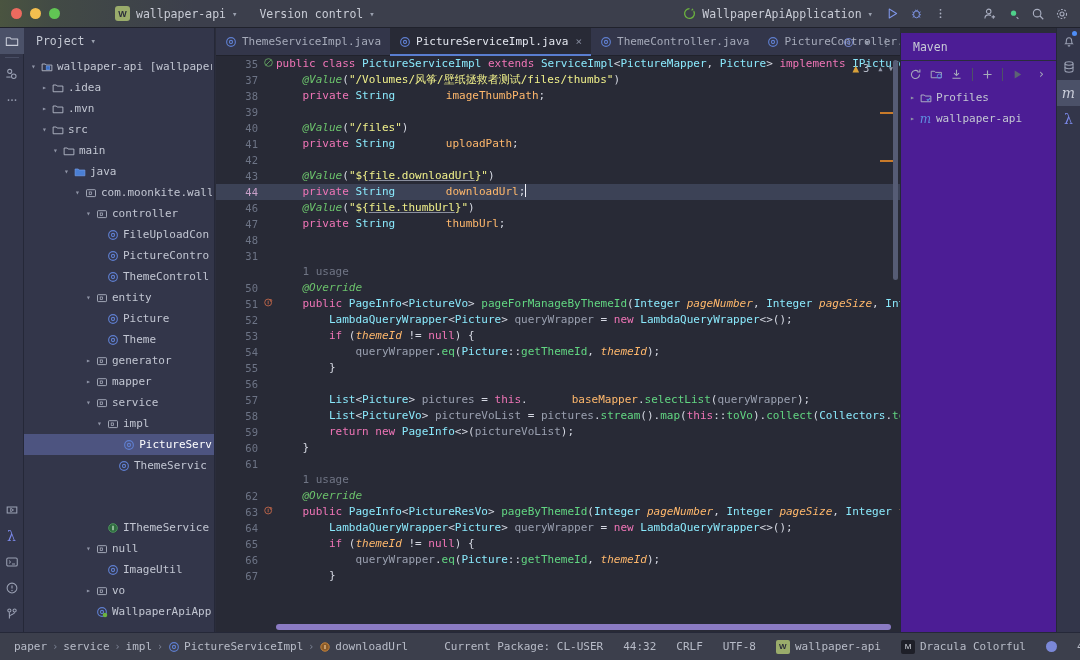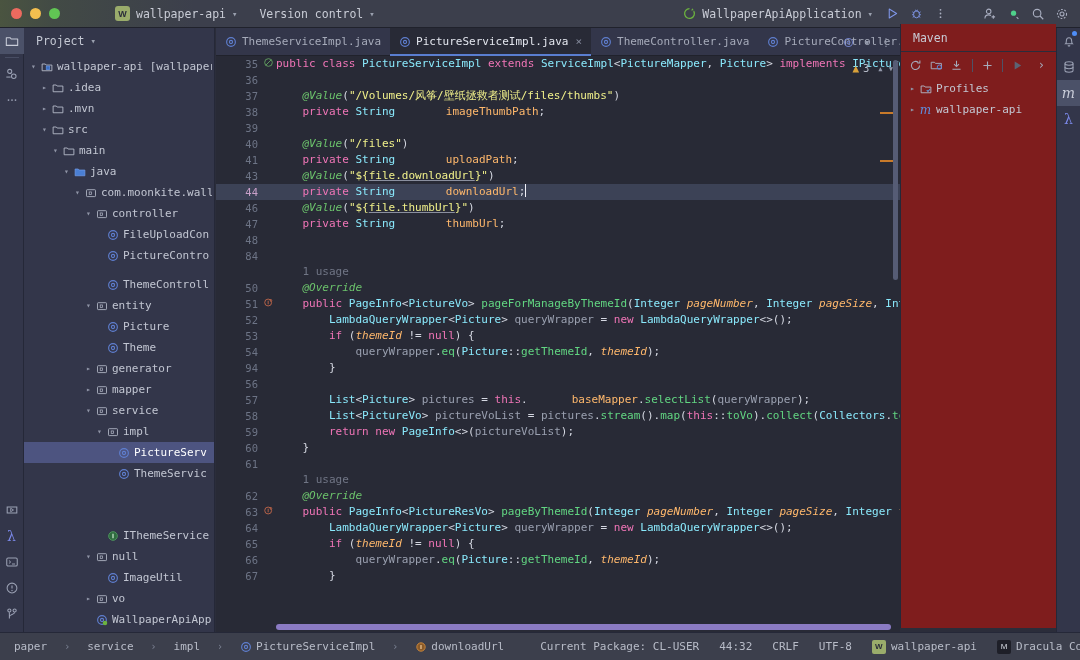--- a/index.html
+++ b/index.html
@@ -166,22 +166,22 @@
   .hscroll {
     position: absolute; left: 60px; bottom: 2px; width: 615px; height: 6px;
     background: #8b7bc4; border-radius: 3px;
   }
   .errmark {
     position: absolute; right: 2px; width: 18px; height: 2px; background: #c87a2a;
   }
 
   
   .maven {
-    position: absolute; top: 24px; right: 24px; width: 156px; height: 604px;
-    background: #7f1d1d; border-left: 1px solid #252838;
+    position: absolute; top: 33px; right: 24px; width: 156px; height: 604px;
+    background: #4c1d95; border-left: 1px solid #252838;
   }
   .mv-title {
     height: 28px; display: flex; align-items: center; padding-left: 12px;
     color: #c9ccd6; font-size: 11.5px; border-bottom: 1px solid #2a2d3c;
   }
   .mv-toolbar {
     height: 26px; display: flex; align-items: center;
     padding: 0 6px; gap: 3px; color: #a6abbb;
   }
   .mv-btn { width: 18px; text-align: center; font-size: 12px; }
@@ -191,21 +191,21 @@
     height: 21px; display: flex; align-items: center;
     font-size: 11px; color: #c3c7d2; padding-left: 6px; white-space: nowrap;
   }
 
   
   .statusbar {
     position: absolute; bottom: 0; left: 0; width: 1080px; height: 28px;
     background: #3c3f4c; display: flex; align-items: center;
     font-size: 11px; color: #b8bcc8; border-top: 1px solid #252838;
   }
-  .crumb { display: flex; align-items: center; gap: 17px; padding-left: 14px; }
+  .crumb { display: flex; align-items: center; gap: 5px; padding-left: 14px; }
   .crumb-sep { color: #7d8394; font-size: 10px; }
   .sb-seg { padding: 0 10px; white-space: nowrap; display: flex; align-items: center; gap: 5px; }
   .circ-blue { width: 11px; height: 11px; border-radius: 50%; background: #7b88d8; }
   .mini-badge {
     width: 14px; height: 14px; border-radius: 2px; background: #9aac6b;
     color: #2b2d3a; font-size: 8px; font-weight: bold;
     display: flex; align-items: center; justify-content: center;
     font-family: "Liberation Sans", sans-serif;
   }
   .mini-dark {
@@ -464,21 +464,21 @@
         <span class="ticon">
           <span style="display: flex;">
             <svg width="12" height="12" viewBox="0 0 16 16">
               <circle cx="8" cy="8" r="5.8" fill="none" stroke="#5f7fd0" stroke-width="1.5"></circle>
               <circle cx="8" cy="8" r="2.1" fill="none" stroke="#5f7fd0" stroke-width="1.5"></circle>
             </svg>
           </span>
         </span>
         <span class="tlabel">PictureContro</span>
       </div>
-      <div class="trow" style="padding-left: 70px; margin-top: 8px;">
+      <div class="trow" style="padding-left: 70px;">
         <span class="tarrow"></span>
         <span class="ticon">
           <span style="display: flex;">
             <svg width="12" height="12" viewBox="0 0 16 16">
               <circle cx="8" cy="8" r="5.8" fill="none" stroke="#5f7fd0" stroke-width="1.5"></circle>
               <circle cx="8" cy="8" r="2.1" fill="none" stroke="#5f7fd0" stroke-width="1.5"></circle>
             </svg>
           </span>
         </span>
         <span class="tlabel">ThemeControll</span>
@@ -560,21 +560,21 @@
         <span class="ticon">
           <span style="display: flex;">
             <svg width="12" height="12" viewBox="0 0 16 16">
               <rect x="2" y="3.6" width="12" height="9.2" rx="1" fill="none" stroke="#aeb3c2" stroke-width="1.2"></rect>
               <rect x="5.6" y="6.6" width="3.2" height="3.2" fill="none" stroke="#aeb3c2" stroke-width="1"></rect>
             </svg>
           </span>
         </span>
         <span class="tlabel">impl</span>
       </div>
-      <div class="trow sel" style="padding-left: 81px;">
+      <div class="trow sel" style="padding-left: 81px; justify-content: flex-end;">
         <span class="tarrow"></span>
         <span class="ticon">
           <span style="display: flex;">
             <svg width="12" height="12" viewBox="0 0 16 16">
               <circle cx="8" cy="8" r="5.8" fill="none" stroke="#5f7fd0" stroke-width="1.5"></circle>
               <circle cx="8" cy="8" r="2.1" fill="none" stroke="#5f7fd0" stroke-width="1.5"></circle>
             </svg>
           </span>
         </span>
         <span class="tlabel">PictureServ</span>
@@ -712,43 +712,43 @@
     <span style="color:#9399ab;margin-left:4px">▴</span>
     <span style="color:#9399ab">▾</span>
   </div>
 
   <div class="code-wrap">
     <div class="code-scroll" id="code">
         <div class="cline"><div class="gutter">35<span class="gicon" style="display: flex;"><svg width="11" height="11" viewBox="0 0 16 16">
                 <circle cx="8" cy="8" r="5.6" fill="none" stroke="#5f9a5f" stroke-width="1.4"></circle>
                 <path d="M4 12L12 4" stroke="#5f9a5f" stroke-width="1.4"></path>
               </svg></span></div><div class="ctext"><span class="kw">public </span><span class="kw">class </span><span class="typ">PictureServiceImpl</span><span class="pun"> </span><span class="kw">extends </span><span class="typ">ServiceImpl</span><span class="pun">&lt;</span><span class="typ">PictureMapper</span><span class="pun">, </span><span class="typ">Picture</span><span class="pun">&gt; </span><span class="kw">implements </span><span class="typ">IPictureSe</span></div></div>
-        <div class="cline"><div class="gutter">36</div><div class="ctext"></div></div>
         <div class="cline"><div class="gutter">37</div><div class="ctext">    <span class="ann">@Value</span><span class="pun">(</span><span class="str">"/Volumes/风筝/壁纸拯救者测试/files/thumbs"</span><span class="pun">)</span></div></div>
         <div class="cline"><div class="gutter">38</div><div class="ctext">    <span class="kw">private </span><span class="typ">String </span><span class="fld">imageThumbPath</span><span class="pun">;</span></div></div>
         <div class="cline"><div class="gutter">39</div><div class="ctext"></div></div>
         <div class="cline"><div class="gutter">40</div><div class="ctext">    <span class="ann">@Value</span><span class="pun">(</span><span class="str">"/files"</span><span class="pun">)</span></div></div>
         <div class="cline"><div class="gutter">41</div><div class="ctext">    <span class="kw">private </span><span class="typ">String </span><span class="fld">uploadPath</span><span class="pun">;</span></div></div>
+        <div class="cline"><div class="gutter">42</div><div class="ctext"></div></div>
         <div class="cline"><div class="gutter">43</div><div class="ctext">    <span class="ann">@Value</span><span class="pun">(</span><span class="str">"${</span><span class="str uline">file.downloadUrl</span><span class="str">}"</span><span class="pun">)</span></div></div>
         <div class="cline cur"><div class="gutter">44</div><div class="ctext">    <span class="kw">private </span><span class="typ">String </span><span class="fld">downloadUrl</span><span class="pun">;</span><span class="caret"></span></div></div>
         <div class="cline"><div class="gutter">46</div><div class="ctext">    <span class="ann">@Value</span><span class="pun">(</span><span class="str">"${</span><span class="str uline">file.thumbUrl</span><span class="str">}"</span><span class="pun">)</span></div></div>
         <div class="cline"><div class="gutter">47</div><div class="ctext">    <span class="kw">private </span><span class="typ">String </span><span class="fld">thumbUrl</span><span class="pun">;</span></div></div>
         <div class="cline"><div class="gutter">48</div><div class="ctext"></div></div>
-        <div class="cline"><div class="gutter">84</div><div class="ctext"></div></div>
+        <div class="cline"><div class="gutter">31</div><div class="ctext"></div></div>
         <div class="cline"><div class="gutter"></div><div class="ctext"><span class="inlay">    1 usage</span></div></div>
         <div class="cline"><div class="gutter">50</div><div class="ctext">    <span class="ann">@Override</span></div></div>
         <div class="cline"><div class="gutter">51<span class="gicon" style="display: flex;"><svg width="11" height="11" viewBox="0 0 16 16">
                 <circle cx="7.5" cy="8" r="5" fill="none" stroke="#c4674a" stroke-width="1.3"></circle>
                 <path d="M7.5 5.4v5.2" stroke="#c4674a" stroke-width="1.3"></path>
                 <path d="M11.5 3.5v4M9.9 5l1.6-1.6L13.1 5" stroke="#c4674a" stroke-width="1.1" fill="none"></path>
               </svg></span></div><div class="ctext">    <span class="kw">public </span><span class="typ">PageInfo</span><span class="pun">&lt;</span><span class="typ">PictureVo</span><span class="pun">&gt; </span><span class="mth">pageForManageByThemeId</span><span class="pun">(</span><span class="typ">Integer </span><span class="par">pageNumber</span><span class="pun">, </span><span class="typ">Integer </span><span class="par">pageSize</span><span class="pun">, </span><span class="typ">Integer </span></div></div>
         <div class="cline"><div class="gutter">52</div><div class="ctext">        <span class="typ">LambdaQueryWrapper</span><span class="pun">&lt;</span><span class="typ">Picture</span><span class="pun">&gt; </span><span class="var">queryWrapper</span><span class="pun"> = </span><span class="kw">new </span><span class="typ">LambdaQueryWrapper</span><span class="pun">&lt;&gt;();</span></div></div>
         <div class="cline"><div class="gutter">53</div><div class="ctext">        <span class="kw">if </span><span class="pun">(</span><span class="par">themeId</span><span class="pun"> != </span><span class="kw">null</span><span class="pun">) {</span></div></div>
         <div class="cline"><div class="gutter">54</div><div class="ctext">            <span class="var">queryWrapper</span><span class="pun">.</span><span class="mth">eq</span><span class="pun">(</span><span class="typ">Picture</span><span class="pun">::</span><span class="mth">getThemeId</span><span class="pun">, </span><span class="par">themeId</span><span class="pun">);</span></div></div>
-        <div class="cline"><div class="gutter">94</div><div class="ctext">        <span class="pun">}</span></div></div>
+        <div class="cline"><div class="gutter">55</div><div class="ctext">        <span class="pun">}</span></div></div>
         <div class="cline"><div class="gutter">56</div><div class="ctext"></div></div>
         <div class="cline"><div class="gutter">57</div><div class="ctext">        <span class="typ">List</span><span class="pun">&lt;</span><span class="typ">Picture</span><span class="pun">&gt; </span><span class="var">pictures</span><span class="pun"> = </span><span class="kw">this</span><span class="pun">.</span><span class="fld">baseMapper</span><span class="pun">.</span><span class="mth">selectList</span><span class="pun">(</span><span class="var">queryWrapper</span><span class="pun">);</span></div></div>
         <div class="cline"><div class="gutter">58</div><div class="ctext">        <span class="typ">List</span><span class="pun">&lt;</span><span class="typ">PictureVo</span><span class="pun">&gt; </span><span class="var">pictureVoList</span><span class="pun"> = </span><span class="var">pictures</span><span class="pun">.</span><span class="mth">stream</span><span class="pun">().</span><span class="mth">map</span><span class="pun">(</span><span class="kw">this</span><span class="pun">::</span><span class="mth">toVo</span><span class="pun">).</span><span class="mth">collect</span><span class="pun">(</span><span class="typ">Collectors</span><span class="pun">.</span><span class="mth">toList</span></div></div>
         <div class="cline"><div class="gutter">59</div><div class="ctext">        <span class="kw">return </span><span class="kw">new </span><span class="typ">PageInfo</span><span class="pun">&lt;&gt;(</span><span class="var">pictureVoList</span><span class="pun">);</span></div></div>
         <div class="cline"><div class="gutter">60</div><div class="ctext">    <span class="pun">}</span></div></div>
         <div class="cline"><div class="gutter">61</div><div class="ctext"></div></div>
         <div class="cline"><div class="gutter"></div><div class="ctext"><span class="inlay">    1 usage</span></div></div>
         <div class="cline"><div class="gutter">62</div><div class="ctext">    <span class="ann">@Override</span></div></div>
         <div class="cline"><div class="gutter">63<span class="gicon" style="display: flex;"><svg width="11" height="11" viewBox="0 0 16 16">
                 <circle cx="7.5" cy="8" r="5" fill="none" stroke="#c4674a" stroke-width="1.3"></circle>

